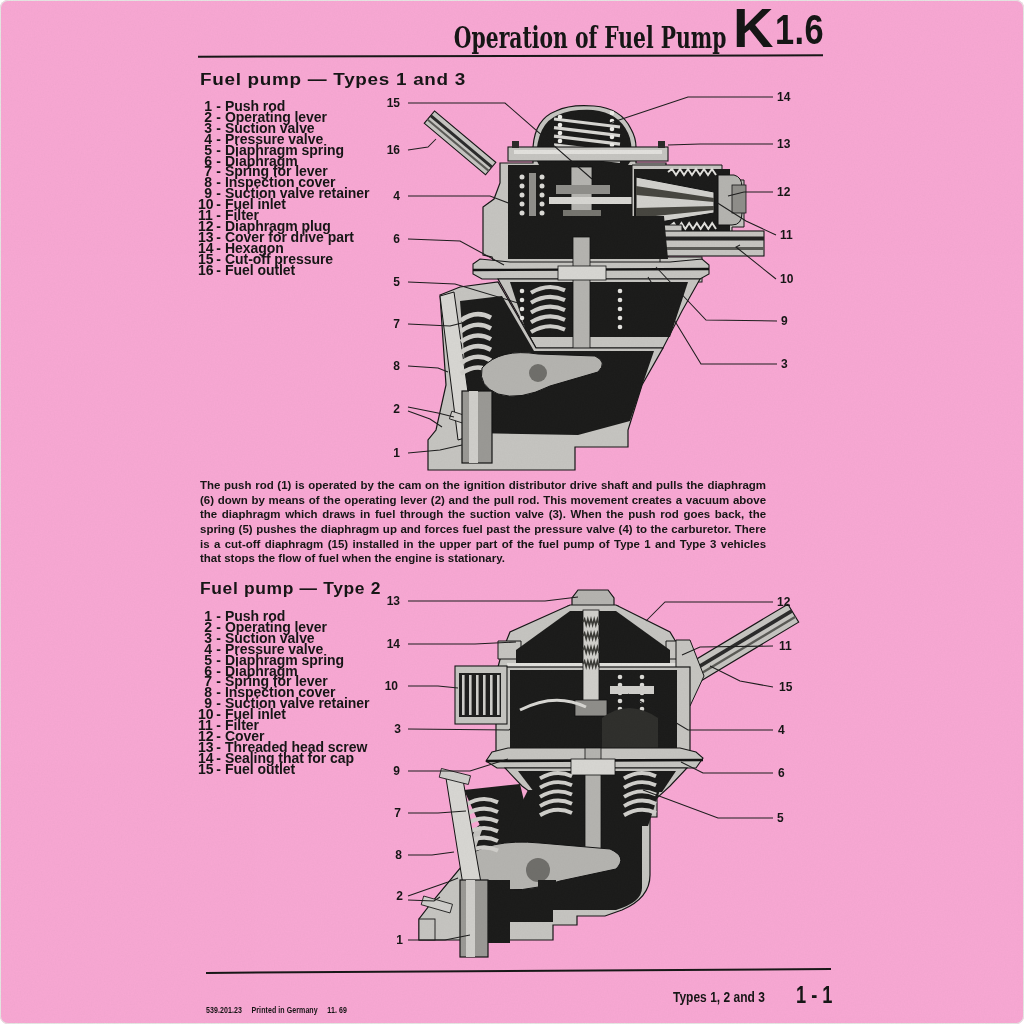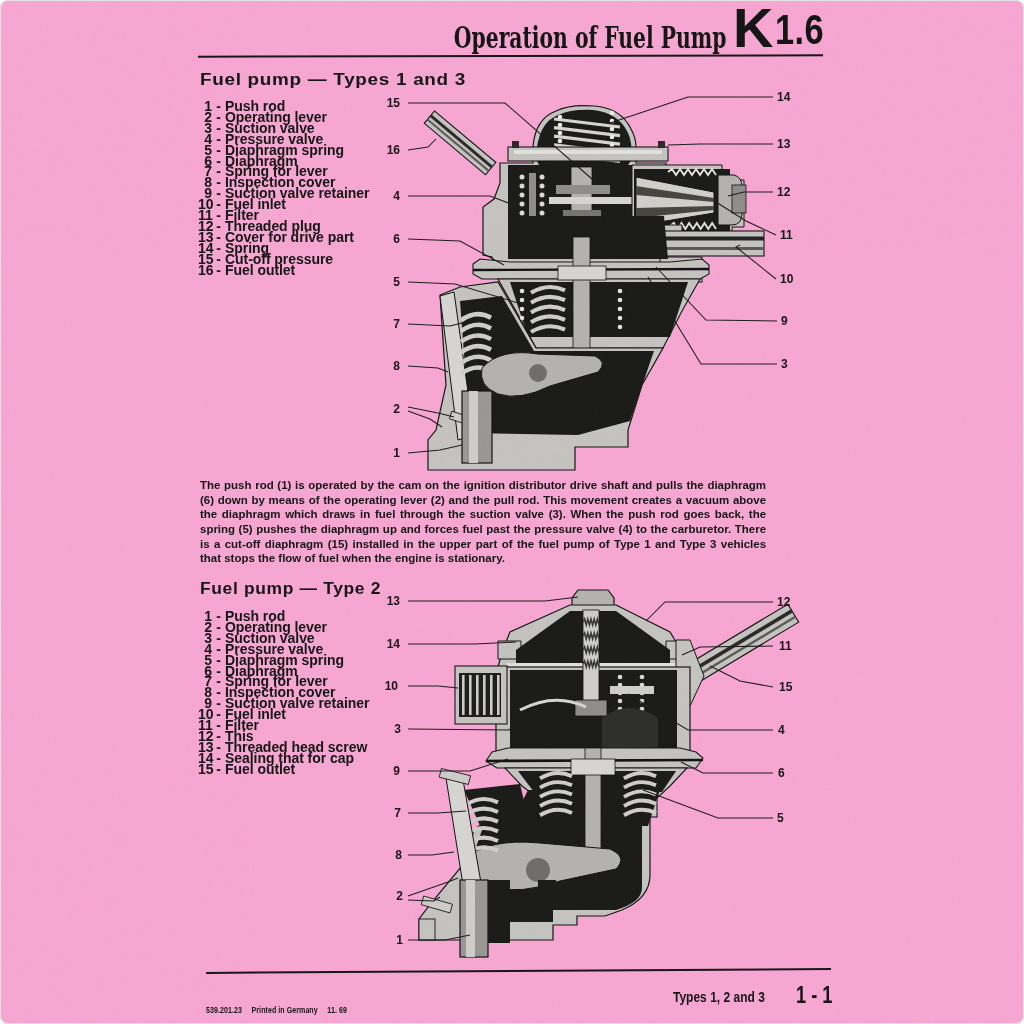--- a/index.html
+++ b/index.html
@@ -62,23 +62,23 @@
       <li><span class="pnum">2</span><span class="pdash">-</span><span class="plabel">Operating lever</span></li>
       <li><span class="pnum">3</span><span class="pdash">-</span><span class="plabel">Suction valve</span></li>
       <li><span class="pnum">4</span><span class="pdash">-</span><span class="plabel">Pressure valve</span></li>
       <li><span class="pnum">5</span><span class="pdash">-</span><span class="plabel">Diaphragm spring</span></li>
       <li><span class="pnum">6</span><span class="pdash">-</span><span class="plabel">Diaphragm</span></li>
       <li><span class="pnum">7</span><span class="pdash">-</span><span class="plabel">Spring for lever</span></li>
       <li><span class="pnum">8</span><span class="pdash">-</span><span class="plabel">Inspection cover</span></li>
       <li><span class="pnum">9</span><span class="pdash">-</span><span class="plabel">Suction valve retainer</span></li>
       <li><span class="pnum">10</span><span class="pdash">-</span><span class="plabel">Fuel inlet</span></li>
       <li><span class="pnum">11</span><span class="pdash">-</span><span class="plabel">Filter</span></li>
-      <li><span class="pnum">12</span><span class="pdash">-</span><span class="plabel">Threaded plug</span></li>
+      <li><span class="pnum">12</span><span class="pdash">-</span><span class="plabel">Diaphragm plug</span></li>
       <li><span class="pnum">13</span><span class="pdash">-</span><span class="plabel">Cover for drive part</span></li>
-      <li><span class="pnum">14</span><span class="pdash">-</span><span class="plabel">Spring</span></li>
+      <li><span class="pnum">14</span><span class="pdash">-</span><span class="plabel">Hexagon</span></li>
       <li><span class="pnum">15</span><span class="pdash">-</span><span class="plabel">Cut-off pressure</span></li>
       <li><span class="pnum">16</span><span class="pdash">-</span><span class="plabel">Fuel outlet</span></li>
     </ol>
 
   <svg id="fig1" class="fig" width="510" height="400" viewBox="0 0 510 400">
     <g id="fig1-art">
         <g transform="rotate(40 64 36)">
           <rect x="58" y="28" width="80" height="16" fill="#c6c5c1" stroke="#141414" stroke-width="1.1"></rect>
           <rect x="58" y="32.5" width="80" height="3" fill="#2a2a2a"></rect>
           <rect x="58" y="38" width="80" height="2" fill="#5a5a56"></rect>
@@ -222,21 +222,21 @@
       <li><span class="pnum">2</span><span class="pdash">-</span><span class="plabel">Operating lever</span></li>
       <li><span class="pnum">3</span><span class="pdash">-</span><span class="plabel">Suction valve</span></li>
       <li><span class="pnum">4</span><span class="pdash">-</span><span class="plabel">Pressure valve</span></li>
       <li><span class="pnum">5</span><span class="pdash">-</span><span class="plabel">Diaphragm spring</span></li>
       <li><span class="pnum">6</span><span class="pdash">-</span><span class="plabel">Diaphragm</span></li>
       <li><span class="pnum">7</span><span class="pdash">-</span><span class="plabel">Spring for lever</span></li>
       <li><span class="pnum">8</span><span class="pdash">-</span><span class="plabel">Inspection cover</span></li>
       <li><span class="pnum">9</span><span class="pdash">-</span><span class="plabel">Suction valve retainer</span></li>
       <li><span class="pnum">10</span><span class="pdash">-</span><span class="plabel">Fuel inlet</span></li>
       <li><span class="pnum">11</span><span class="pdash">-</span><span class="plabel">Filter</span></li>
-      <li><span class="pnum">12</span><span class="pdash">-</span><span class="plabel">This</span></li>
+      <li><span class="pnum">12</span><span class="pdash">-</span><span class="plabel">Cover</span></li>
       <li><span class="pnum">13</span><span class="pdash">-</span><span class="plabel">Threaded head screw</span></li>
       <li><span class="pnum">14</span><span class="pdash">-</span><span class="plabel">Sealing that for cap</span></li>
       <li><span class="pnum">15</span><span class="pdash">-</span><span class="plabel">Fuel outlet</span></li>
     </ol>
 
   <svg id="fig2" class="fig" width="510" height="385" viewBox="0 0 510 385">
     <g id="fig2-art">
         <g transform="rotate(-31 290 122)">
           <rect x="282" y="104" width="168" height="21" fill="#c6c5c1" stroke="#141414" stroke-width="1.1"></rect>
           <rect x="282" y="110" width="168" height="3.6" fill="#2a2a2a"></rect>

